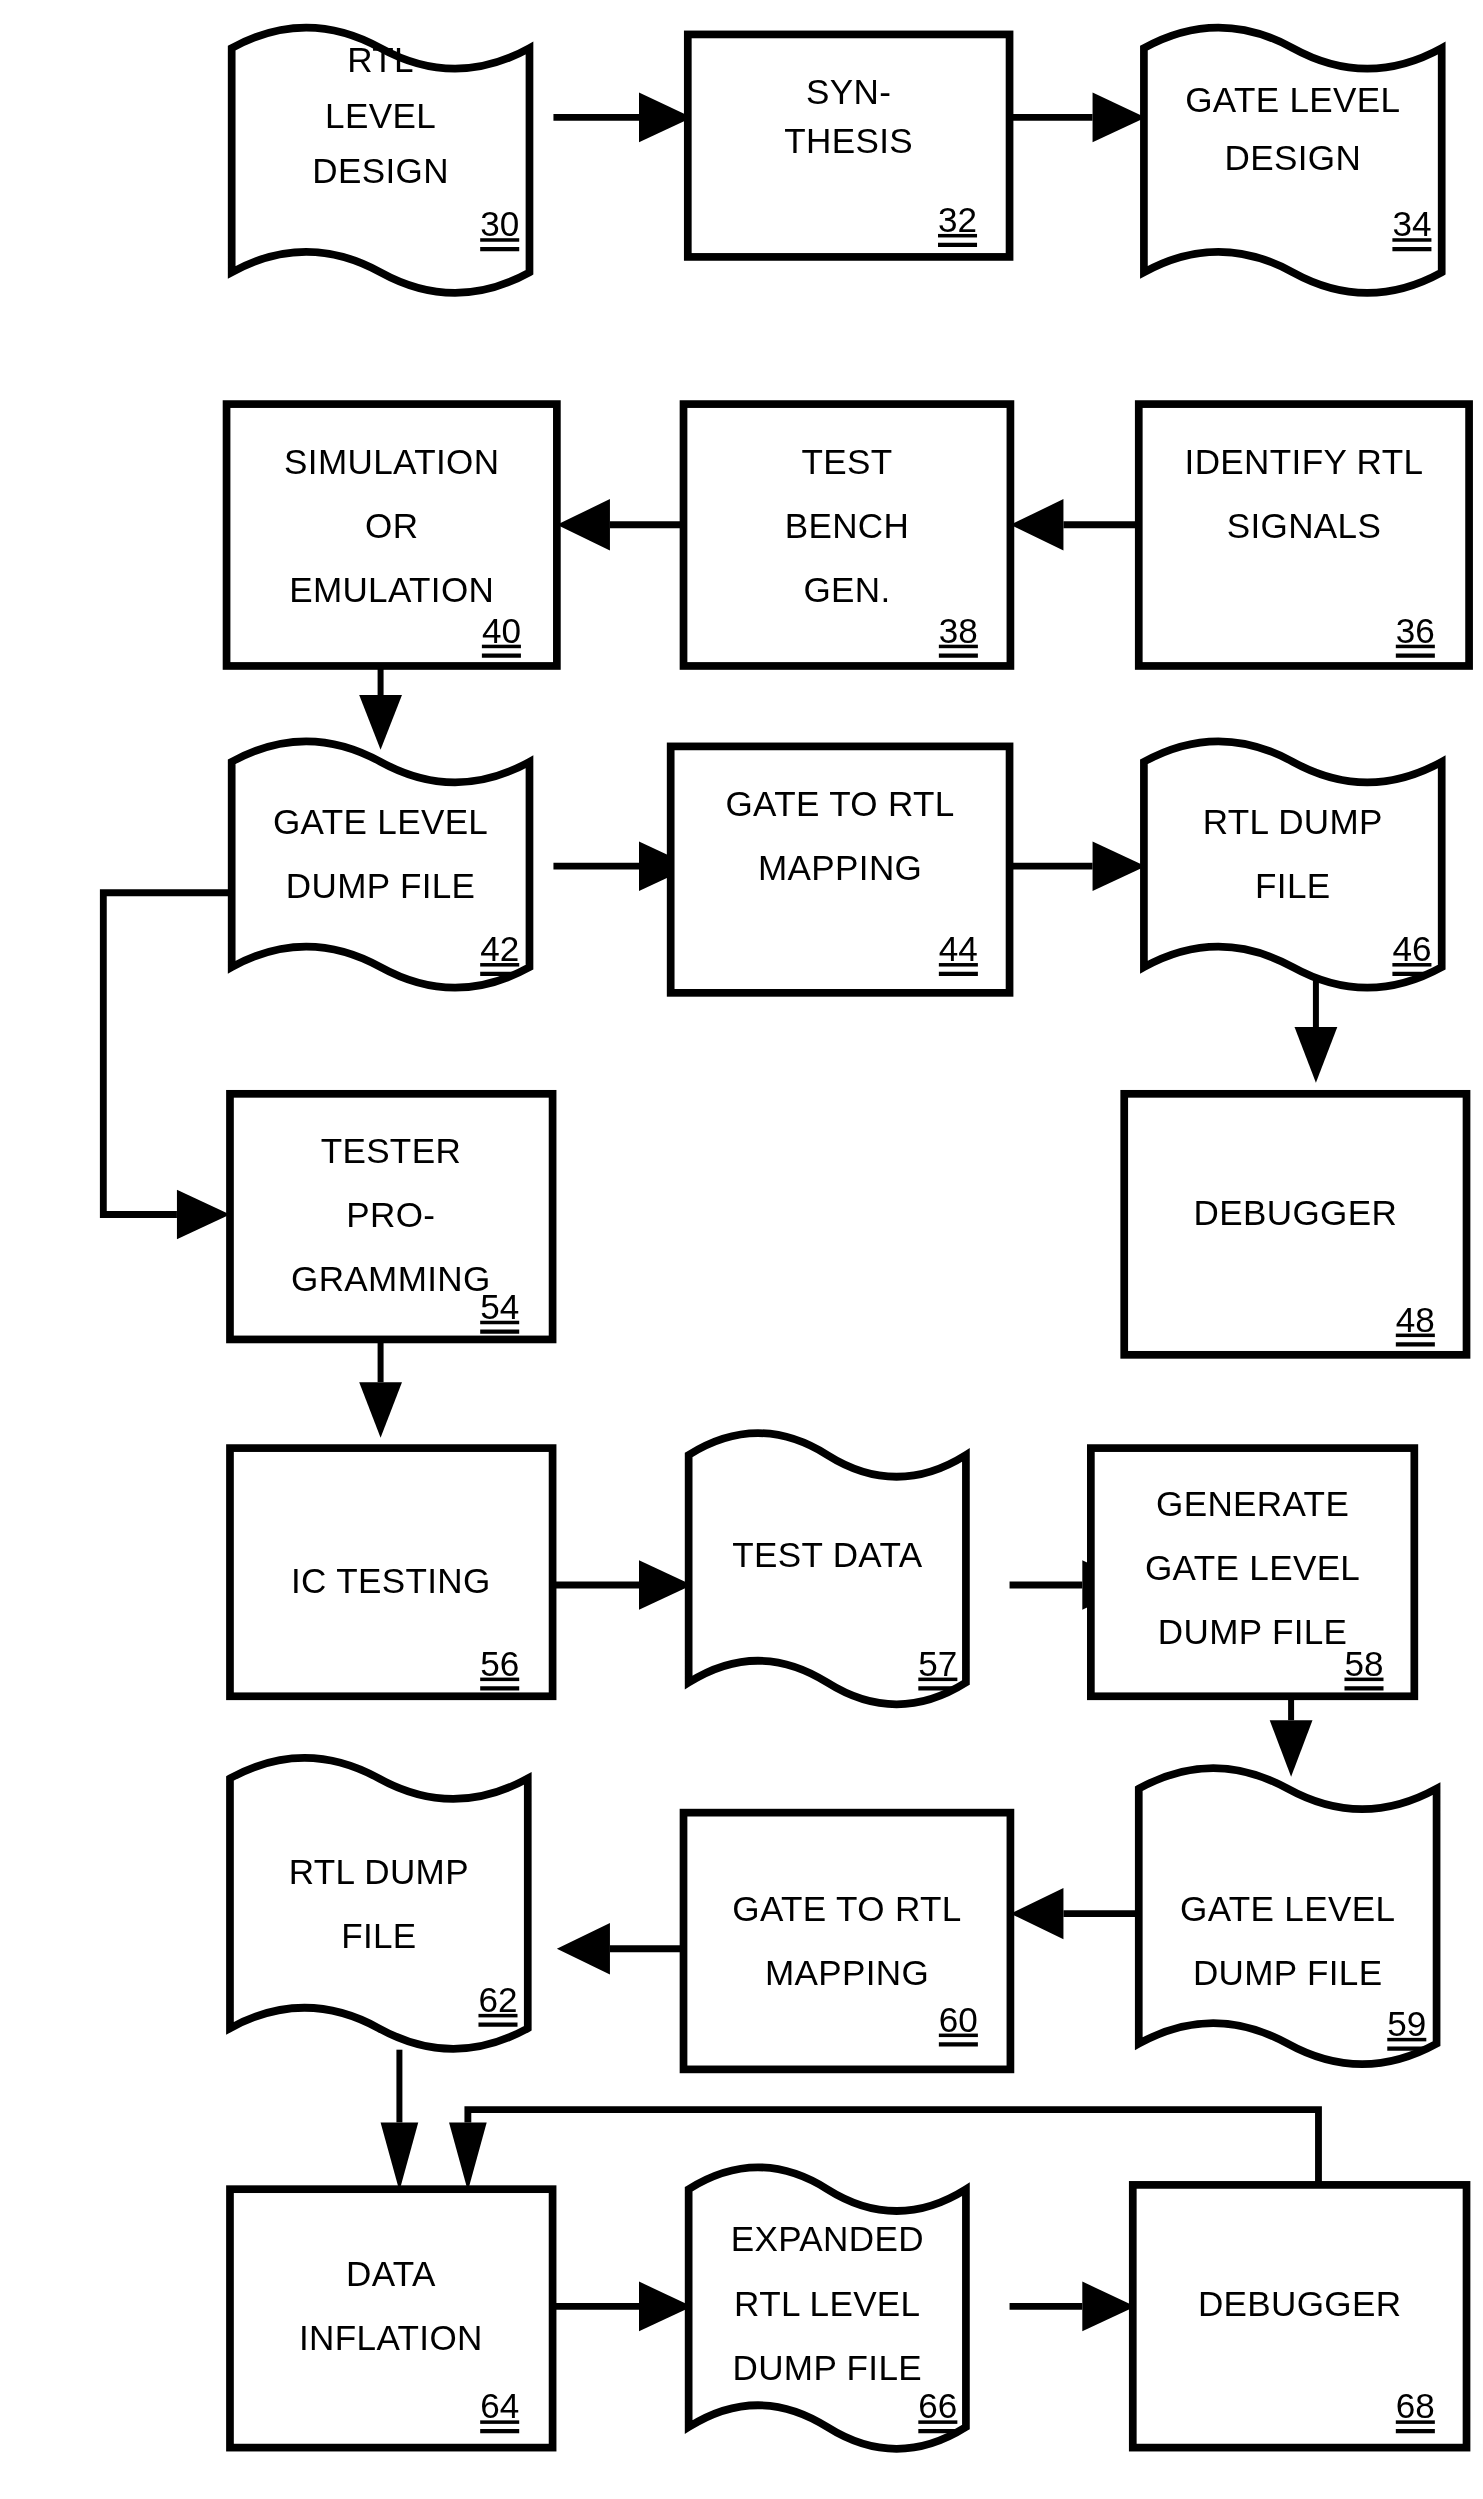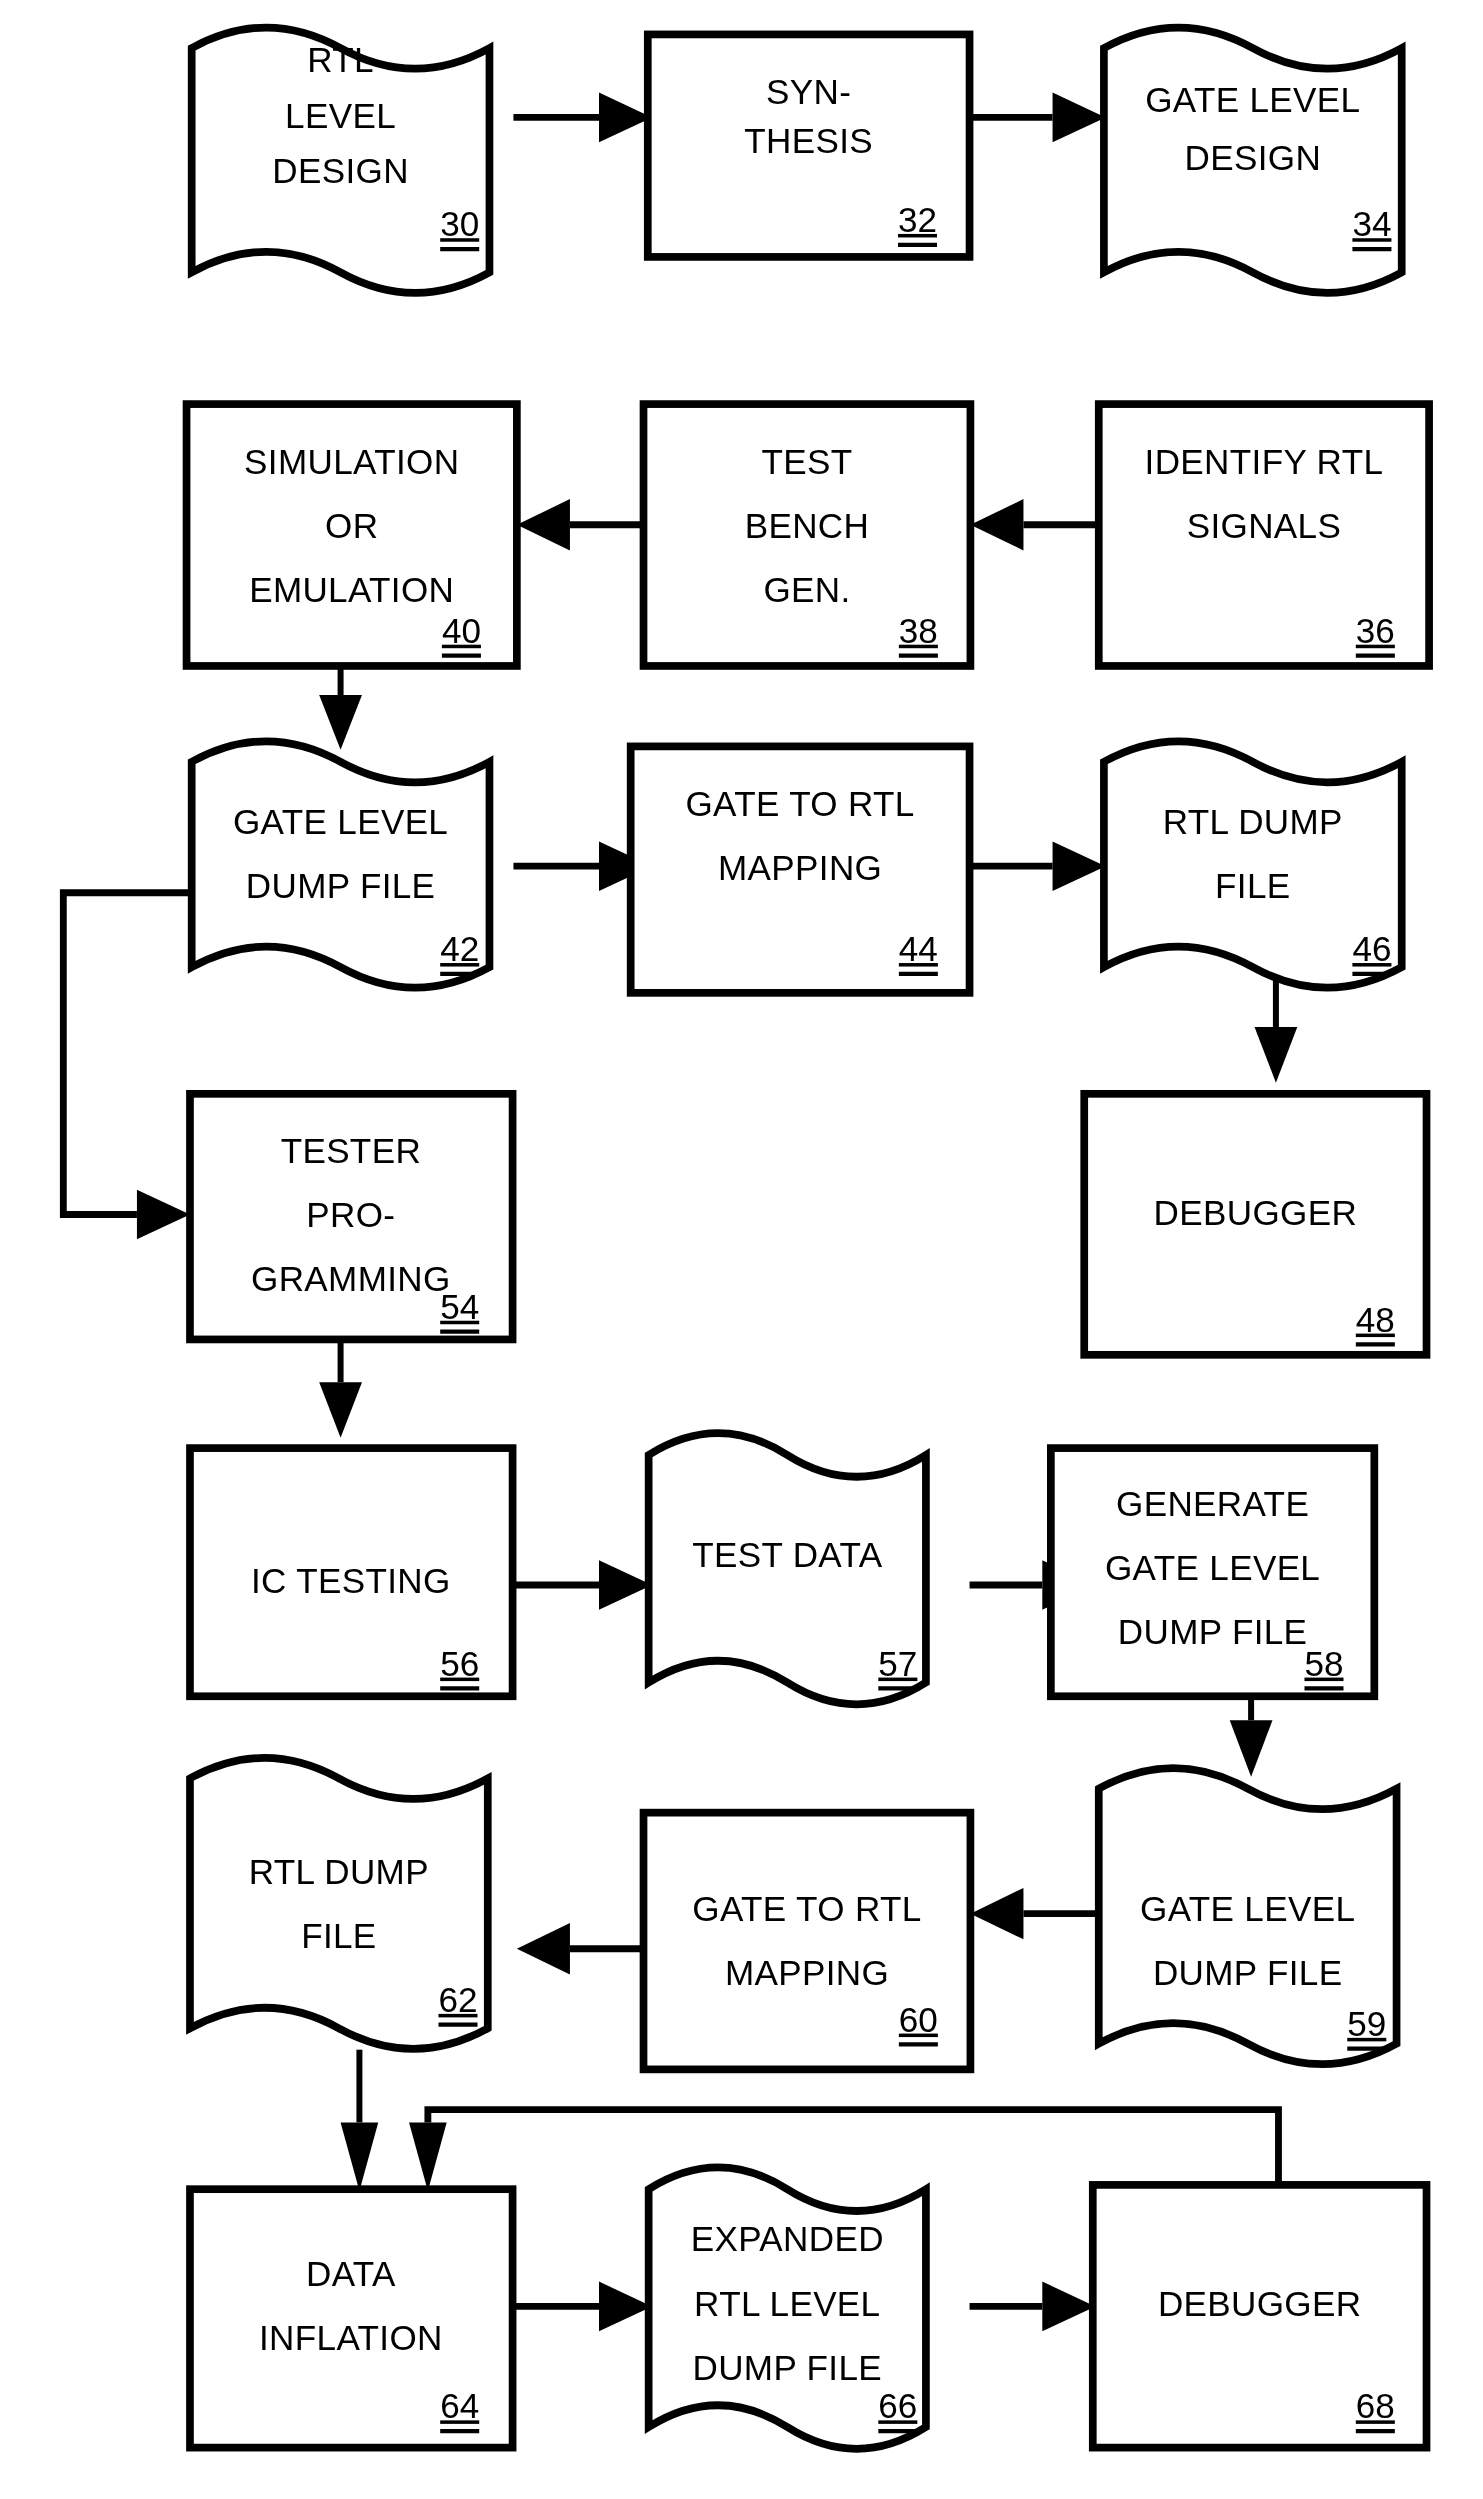--- a/index.html
+++ b/index.html
@@ -13,20 +13,21 @@
     height: 2500px;
     position: relative;
     font-family: "Liberation Sans", sans-serif;
     overflow: hidden;
   }
   #diagram-root {
     position: absolute;
     left: 0; top: 0;
     width: 1394px;
     height: 2500px;
+    padding-left: 40px;
   }
   svg.flow {
     display: block;
     width: 1483px;
     height: 2500px;
   }
   .shape-outline {
     fill: #ffffff;
     stroke: #000000;
     stroke-width: 9;

